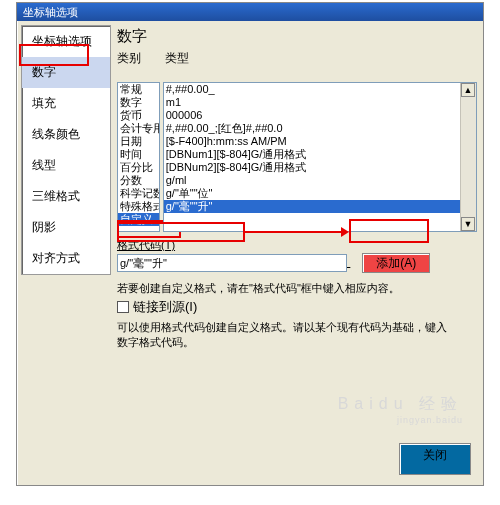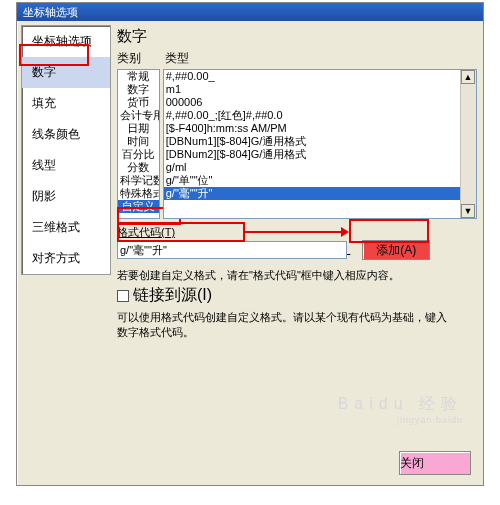--- a/index.html
+++ b/index.html
@@ -45,31 +45,31 @@
     width: 70px; height: 22px;
     border: 2px solid #e70000;
     pointer-events: none;
   }
   .main {
     position: absolute;
     left: 100px; top: 24px;
     width: 360px;
   }
   .heading { font-size: 15px; margin-bottom: 4px; }
-  .row-labels { display: flex; margin-bottom: 2px; }
+  .row-labels { display: flex; margin-bottom: 15px; }
   .row-labels .lbl1 { width: 48px; }
   .row-labels .lbl2 { flex: 1; }
   .lists { display: flex; }
   .listbox {
     background: #fff;
     border: 1px solid #7f9db9;
     height: 150px;
     overflow: hidden;
   }
-  .listbox.cat { width: 44px; text-align: center; }
+  .listbox.cat { width: 44px; }
   .listbox.fmt { width: 324px; margin-left: 3px; position: relative; }
   .li { padding: 0 2px; line-height: 13px; white-space: nowrap; font-size: 11px; }
   .li.sel { background: #2a6bcf; color: #fff; }
   .scrollbar {
     position: absolute; right: 0; top: 0; width: 16px; height: 100%;
     background: #e8e5d8; border-left: 1px solid #c5c2b8;
   }
   .sb-btn { width: 14px; height: 14px; background: #ece9d8; border: 1px solid #888; font-size: 9px; text-align: center; line-height: 12px; }
   .sb-btn.top { position: absolute; top: 0; left: 0; }
   .sb-btn.bot { position: absolute; bottom: 0; left: 0; }
@@ -111,31 +111,31 @@
     width: 80px; height: 24px;
     border: 2px solid #e70000;
   }
   .arrow {
     position: absolute;
     left: 128px; top: 200px;
     width: 104px; height: 10px;
     pointer-events: none;
   }
   .hint { margin-top: 8px; font-size: 11px; line-height: 15px; }
-  .chk-row { margin-top: 2px; font-size: 16px; display: flex; align-items: center; }
+  .chk-row { margin-top: 2px; font-size: 13px; display: flex; align-items: center; }
   .chk { width: 12px; height: 12px; border: 1px solid #555; background: #fff; margin-right: 4px; }
   .hint2 { margin-top: 4px; font-size: 11px; line-height: 15px; width: 340px; }
   .btn-close {
     position: absolute;
     right: 12px; bottom: 10px;
-    width: 72px; height: 24px;
-    background: #f9a8d4;
+    width: 72px; height: 32px;
+    background: #0369a1;
     border: 1px solid #888;
     box-shadow: 1px 1px 0 #fff inset;
-    text-align: left; line-height: 22px;
+    text-align: center; line-height: 22px;
     cursor: pointer;
   }
   .watermark {
     position: absolute;
     right: 20px; bottom: 60px;
     width: 140px; text-align: right;
     color: #d8d8d8;
     font-size: 14px;
     pointer-events: none;
   }
@@ -147,22 +147,22 @@
 
 <div class="dialog">
   <div class="titlebar">坐标轴选项</div>
 
   <div class="sidebar">
     <div class="sb-item">坐标轴选项</div>
     <div class="sb-item sb-selected">数字</div>
     <div class="sb-item">填充</div>
     <div class="sb-item">线条颜色</div>
     <div class="sb-item">线型</div>
+    <div class="sb-item">三维格式</div>
     <div class="sb-item">阴影</div>
-    <div class="sb-item">三维格式</div>
     <div class="sb-item">对齐方式</div>
   </div>
   <div class="hl-red1"></div>
 
   <div class="main">
     <div class="heading">数字</div>
 
     <div class="row-labels">
       <div class="lbl1">类别</div>
       <div class="lbl2">类型</div>

